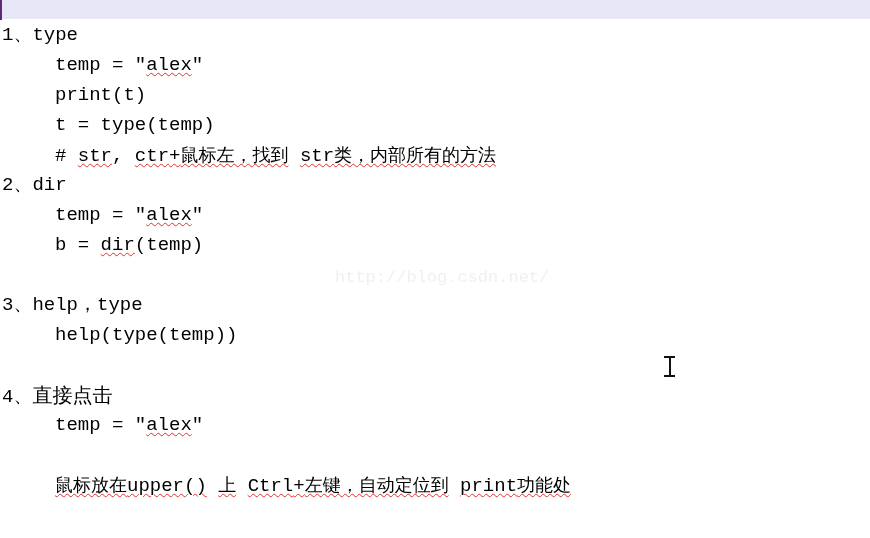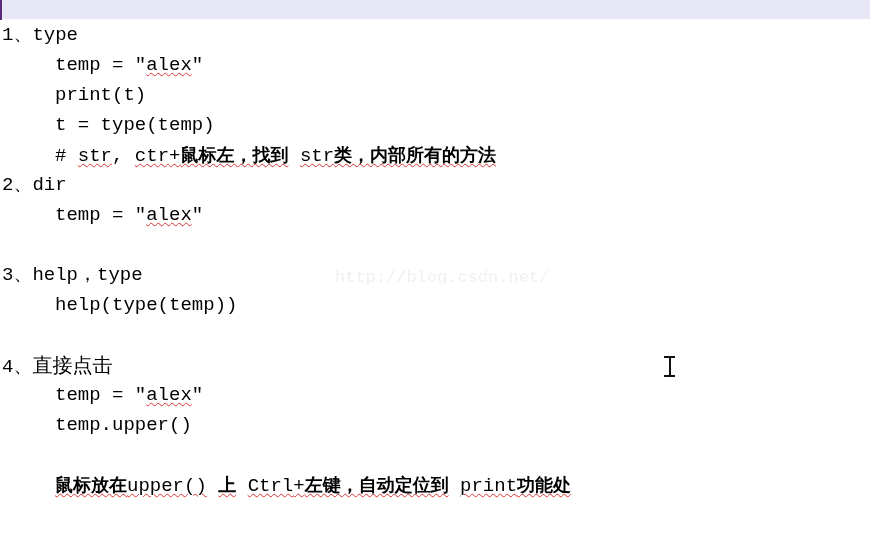--- a/index.html
+++ b/index.html
@@ -62,21 +62,20 @@
     white-space: pre;
     letter-spacing: 0px;
   }
   .line.lvl0 { padding-left: 2px; }
   .line.lvl1 { padding-left: 55px; }
   .line.blank { height: 30px; }
 
   .cn {
     font-family: "DejaVu Sans", "Liberation Sans", sans-serif;
     font-size: 18px;
-    font-weight: bold;
   }
   .cn-title {
     font-family: "DejaVu Sans", "Liberation Sans", sans-serif;
     font-size: 20px;
     margin-top: 8px;
   }
 
   
   .sp {
     text-decoration: underline wavy #e03030;
@@ -148,34 +147,34 @@
     <div class="line lvl1"><span>print(t)</span></div>
 
     <div class="line lvl1"><span>t = type(temp)</span></div>
 
     <div class="line lvl1"><span># </span><span class="sp">str</span><span>, </span><span class="sp">ctr</span><span class="sp">+</span><span class="sp cn">鼠标左，找到</span><span> </span><span class="sp">str</span><span class="sp cn">类，内部所有的方法</span></div>
 
     <div class="line lvl0"><span>2、</span><span>dir</span></div>
 
     <div class="line lvl1"><span>temp = "</span><span class="sp">alex</span><span>"</span></div>
 
+    <div class="line lvl1"><span>b = </span><span class="sp">dir</span><span>(temp)</span></div>
 
     <div class="line blank"></div>
 
     <div class="line lvl0"><span>3、</span><span>help，type</span></div>
 
     <div class="line lvl1"><span>help(type(temp))</span></div>
 
     <div class="line blank"></div>
 
     <div class="line lvl0"><span>4、</span><span class="cn-title">直接点击</span></div>
 
     <div class="line lvl1"><span>temp = "</span><span class="sp">alex</span><span>"</span></div>
 
-    <div class="line lvl1"><span>temp.upper()</span></div>
 
     <div class="line blank"></div>
 
     <div class="line lvl1"><span class="sp cn">鼠标放在</span><span class="sp">upper()</span><span> </span><span class="sp cn">上</span><span> </span><span class="sp">Ctrl</span><span class="sp">+</span><span class="sp cn">左键，自动定位到</span><span> </span><span class="sp">print</span><span class="sp cn">功能处</span></div>
 
   </div>
 
   <div class="watermark">http://blog.csdn.net/</div>
 
   <div class="ibeam">

